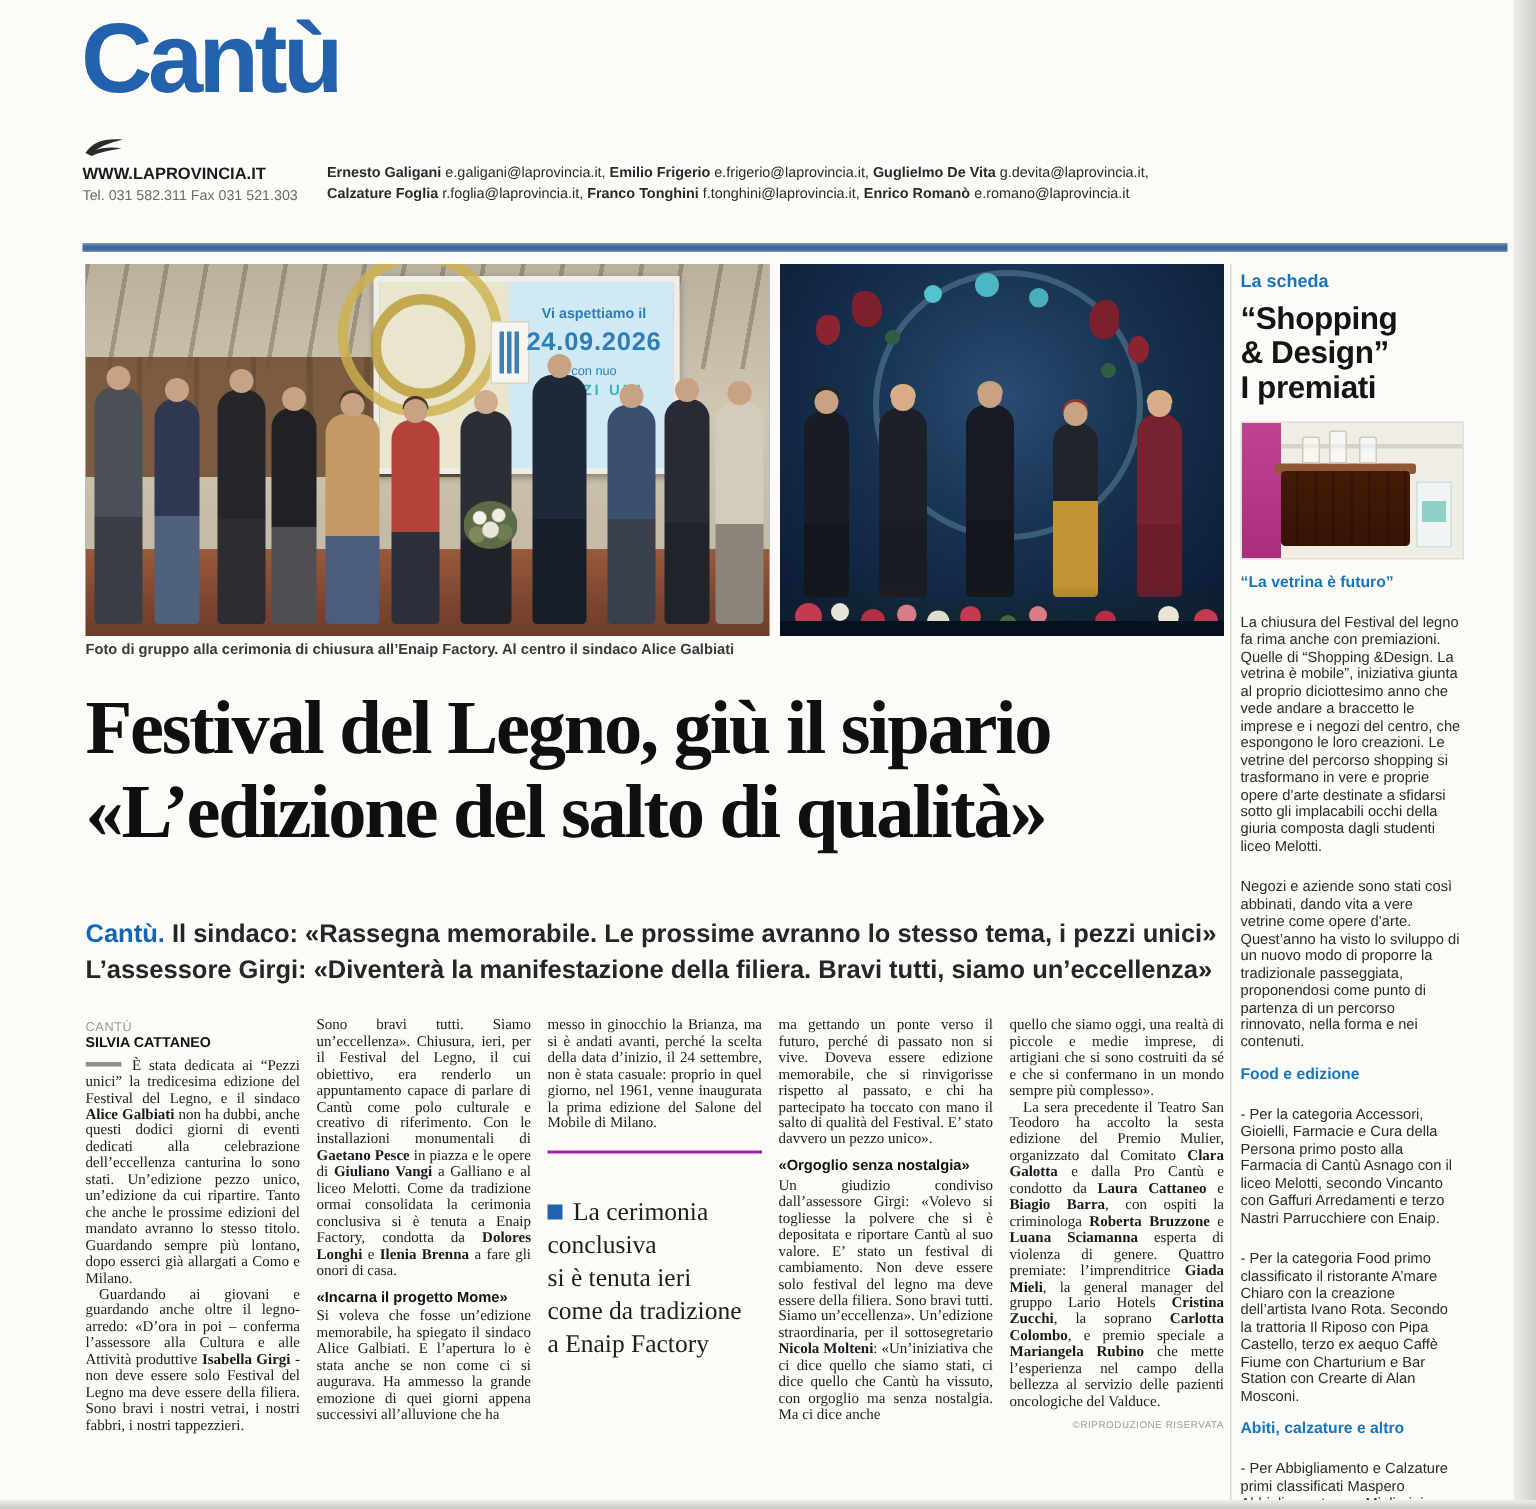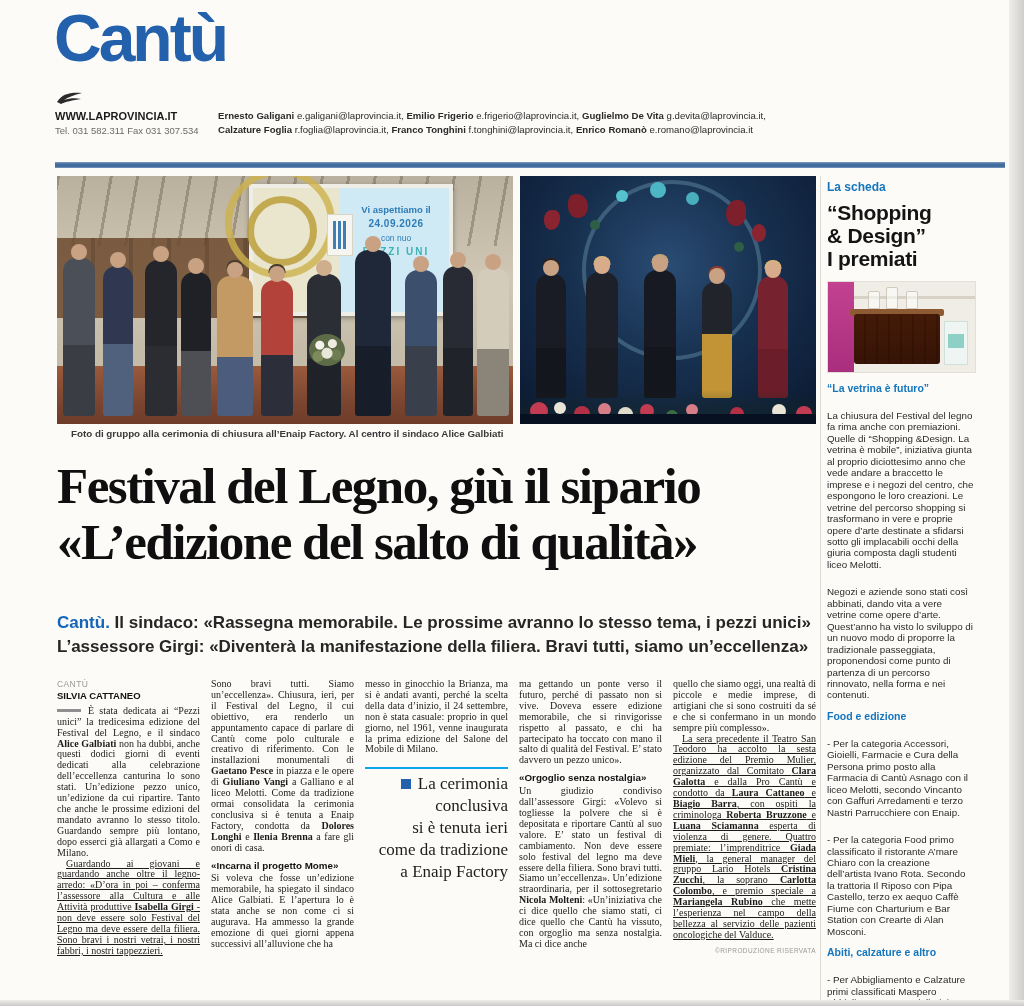--- a/index.html
+++ b/index.html
@@ -32,21 +32,21 @@
   .ph1-floor{position:absolute;left:0;bottom:0;width:100%;height:58px;
      background:linear-gradient(#9a5a3c,#7c4630 60%,#6e3c29);}
   .screen{position:absolute;left:192px;top:8px;width:196px;height:124px;border:4px solid #efeee6;
      background:linear-gradient(90deg,#e9e6cd 44%,#cfe9f5 44%);box-shadow:0 2px 5px rgba(0,0,0,.35);}
   .ring{position:absolute;border-radius:50%;border:7px solid #cdb14c;opacity:.8;}
   .scr-logo{position:absolute;left:74px;top:26px;width:24px;height:40px;background:#f6f5ef;
      border:1px solid #d8d5c4;}
   .scr-logo i{position:absolute;top:6px;bottom:6px;width:3px;background:#3f7fb5;}
   .scr-text{position:absolute;right:2px;top:16px;width:102px;text-align:center;color:#2e7db6;font-weight:bold;}
   .scr-l1{font-size:9.5px;}
-  .scr-l2{font-size:10px;letter-spacing:.5px;margin-top:3px;}
+  .scr-l2{font-size:17px;letter-spacing:.5px;margin-top:3px;}
   .scr-l3{font-size:8.5px;margin-top:4px;font-weight:normal;}
   .scr-l4{font-size:10px;margin-top:3px;color:#3eb4b4;letter-spacing:2px;}
   .person{position:absolute;border-radius:13px 13px 3px 3px;}
   .person .head{position:absolute;top:-14px;left:50%;transform:translateX(-50%);
      width:16px;height:16px;border-radius:50%;background:#c9a183;}
   .person .hair{position:absolute;top:-16px;left:50%;transform:translateX(-50%);
      width:17px;height:9px;border-radius:8px 8px 0 0;background:#4a3a2c;}
   .bouquet{position:absolute;border-radius:50%;
      background:radial-gradient(circle at 30% 35%,#f4f2ea 0 4px,transparent 5px),
                 radial-gradient(circle at 65% 30%,#efece2 0 4px,transparent 5px),
@@ -67,30 +67,30 @@
      font-weight:bold;font-size:51px;line-height:56px;letter-spacing:-1.5px;color:#0f0f0f;}
   .standfirst{position:absolute;left:57px;top:611px;width:762px;font-size:17px;line-height:23.5px;
      font-weight:bold;color:#262626;}
   .standfirst .kick{color:#1565b8;}
   
   .columns{position:absolute;left:57px;top:679px;width:760px;height:327px;display:flex;gap:11px;
      overflow:hidden;}
   .col{width:143px;min-width:143px;font-family:"Liberation Serif",serif;font-size:10px;
      line-height:10.9px;text-align:justify;color:#1b1b1b;}
   .col p{margin:0;}
-  .col p.ind{text-indent:9px;text-decoration:underline;}
+  .col p.ind{text-indent:9px;}
   .kicker{font-family:"Liberation Sans",sans-serif;font-size:8.5px;color:#9a9a9a;letter-spacing:.4px;}
   .byline{font-family:"Liberation Sans",sans-serif;font-size:9.5px;font-weight:bold;color:#121212;
      margin:1px 0 4px;}
   .lead-dash{display:inline-block;width:24px;height:3px;background:#8f8f8f;margin-right:7px;
      vertical-align:2px;}
   .subhead{font-family:"Liberation Sans",sans-serif;font-weight:bold;font-size:9.8px;color:#121212;
      margin:7px 0 2px;text-align:left;}
-  .pq{margin-top:12px;border-top:2px solid #0ea5e9;padding-top:4px;font-size:17px;line-height:22px;
-     color:#1d1d1d;text-align:right;}
+  .pq{margin-top:12px;border-top:2px solid #a21caf;padding-top:28px;font-size:17px;line-height:22px;
+     color:#1d1d1d;text-align:left;}
   .pq .sq{display:inline-block;width:10px;height:10px;background:#2461ad;margin-right:7px;}
   .copyright{font-family:"Liberation Sans",sans-serif;font-size:6.5px;color:#9a9a9a;text-align:right;
      margin-top:5px;letter-spacing:.4px;}
   
   .vrule{position:absolute;left:820px;top:176px;width:1px;height:824px;background:#dcd9d3;}
   .sidebar{position:absolute;left:827px;top:180px;width:147px;}
   .sb-kicker{color:#1576bd;font-weight:bold;font-size:12px;}
   .sb-title{font-size:21px;line-height:23px;font-weight:bold;color:#141414;margin-top:7px;
      letter-spacing:-.3px;}
   .sb-photo{position:relative;width:147px;height:90px;margin-top:11px;background:#f0ede6;
@@ -117,21 +117,21 @@
 
 <div class="page">
 
   <div class="m-title">Cantù</div>
   <div class="m-logo">
     <svg width="30" height="16" viewBox="0 0 30 16">
         <path d="M1 12 C6 4 14 2 26 3 C18 5 12 7 8 10 C14 8 20 8 25 9 C17 10 9 12 5 14 Z" fill="#2b2b2b"></path>
       </svg>
   </div>
   <div class="m-site">WWW.LAPROVINCIA.IT</div>
-  <div class="m-tel">Tel. 031 582.311 Fax 031 307.534</div>
+  <div class="m-tel">Tel. 031 582.311 Fax 031 521.303</div>
   <div class="m-emails">
     <div><b>Ernesto Galigani</b> e.galigani@laprovincia.it, <b>Emilio Frigerio</b> e.frigerio@laprovincia.it, <b>Guglielmo De Vita</b> g.devita@laprovincia.it,</div>
     <div><b>Calzature Foglia</b> r.foglia@laprovincia.it, <b>Franco Tonghini</b> f.tonghini@laprovincia.it, <b>Enrico Romanò</b> e.romano@laprovincia.it</div>
   </div>
   <div class="blue-rule"></div>
 
   <figure class="photo photo1" style="margin:0">
     <div class="ph1-wall"></div>
     <div class="ph1-beams"></div>
     <div class="ph1-panel"></div>
@@ -229,21 +229,21 @@
     <div class="dot" style="left:98px;bottom:2px;width:15px;height:15px;background:#e0dccb"></div>
     <div class="dot" style="left:120px;bottom:6px;width:14px;height:14px;background:#c23b52"></div>
     <div class="dot" style="left:146px;bottom:2px;width:12px;height:12px;background:#3a6b43"></div>
     <div class="dot" style="left:166px;bottom:8px;width:12px;height:12px;background:#d77d88"></div>
     <div class="dot" style="left:210px;bottom:3px;width:14px;height:14px;background:#b22f46"></div>
     <div class="dot" style="left:252px;bottom:6px;width:14px;height:14px;background:#e8e4d6"></div>
     <div class="dot" style="left:276px;bottom:2px;width:16px;height:16px;background:#c23b52"></div>
     <div class="stagefront"></div>
   </figure>
 
-  <div class="caption" style="left:71px;width:456px;">Foto di gruppo alla cerimonia di chiusura all’Enaip Factory. Al centro il sindaco Alice Galbiati</div>
+  <div class="caption" style="left:57px;width:456px;">Foto di gruppo alla cerimonia di chiusura all’Enaip Factory. Al centro il sindaco Alice Galbiati</div>
 
   <h1 class="headline" style="margin:0">
     <span style="display:block">Festival del Legno, giù il sipario</span>
     <span style="display:block">«L’edizione del salto di qualità»</span>
   </h1>
 
   <div class="standfirst">
     <span class="kick">Cantù.</span><span> Il sindaco: «Rassegna memorabile. Le prossime avranno lo stesso tema, i pezzi unici»</span><br>
     <span>L’assessore Girgi: «Diventerà la manifestazione della filiera. Bravi tutti, siamo un’eccellenza»</span>
   </div>

